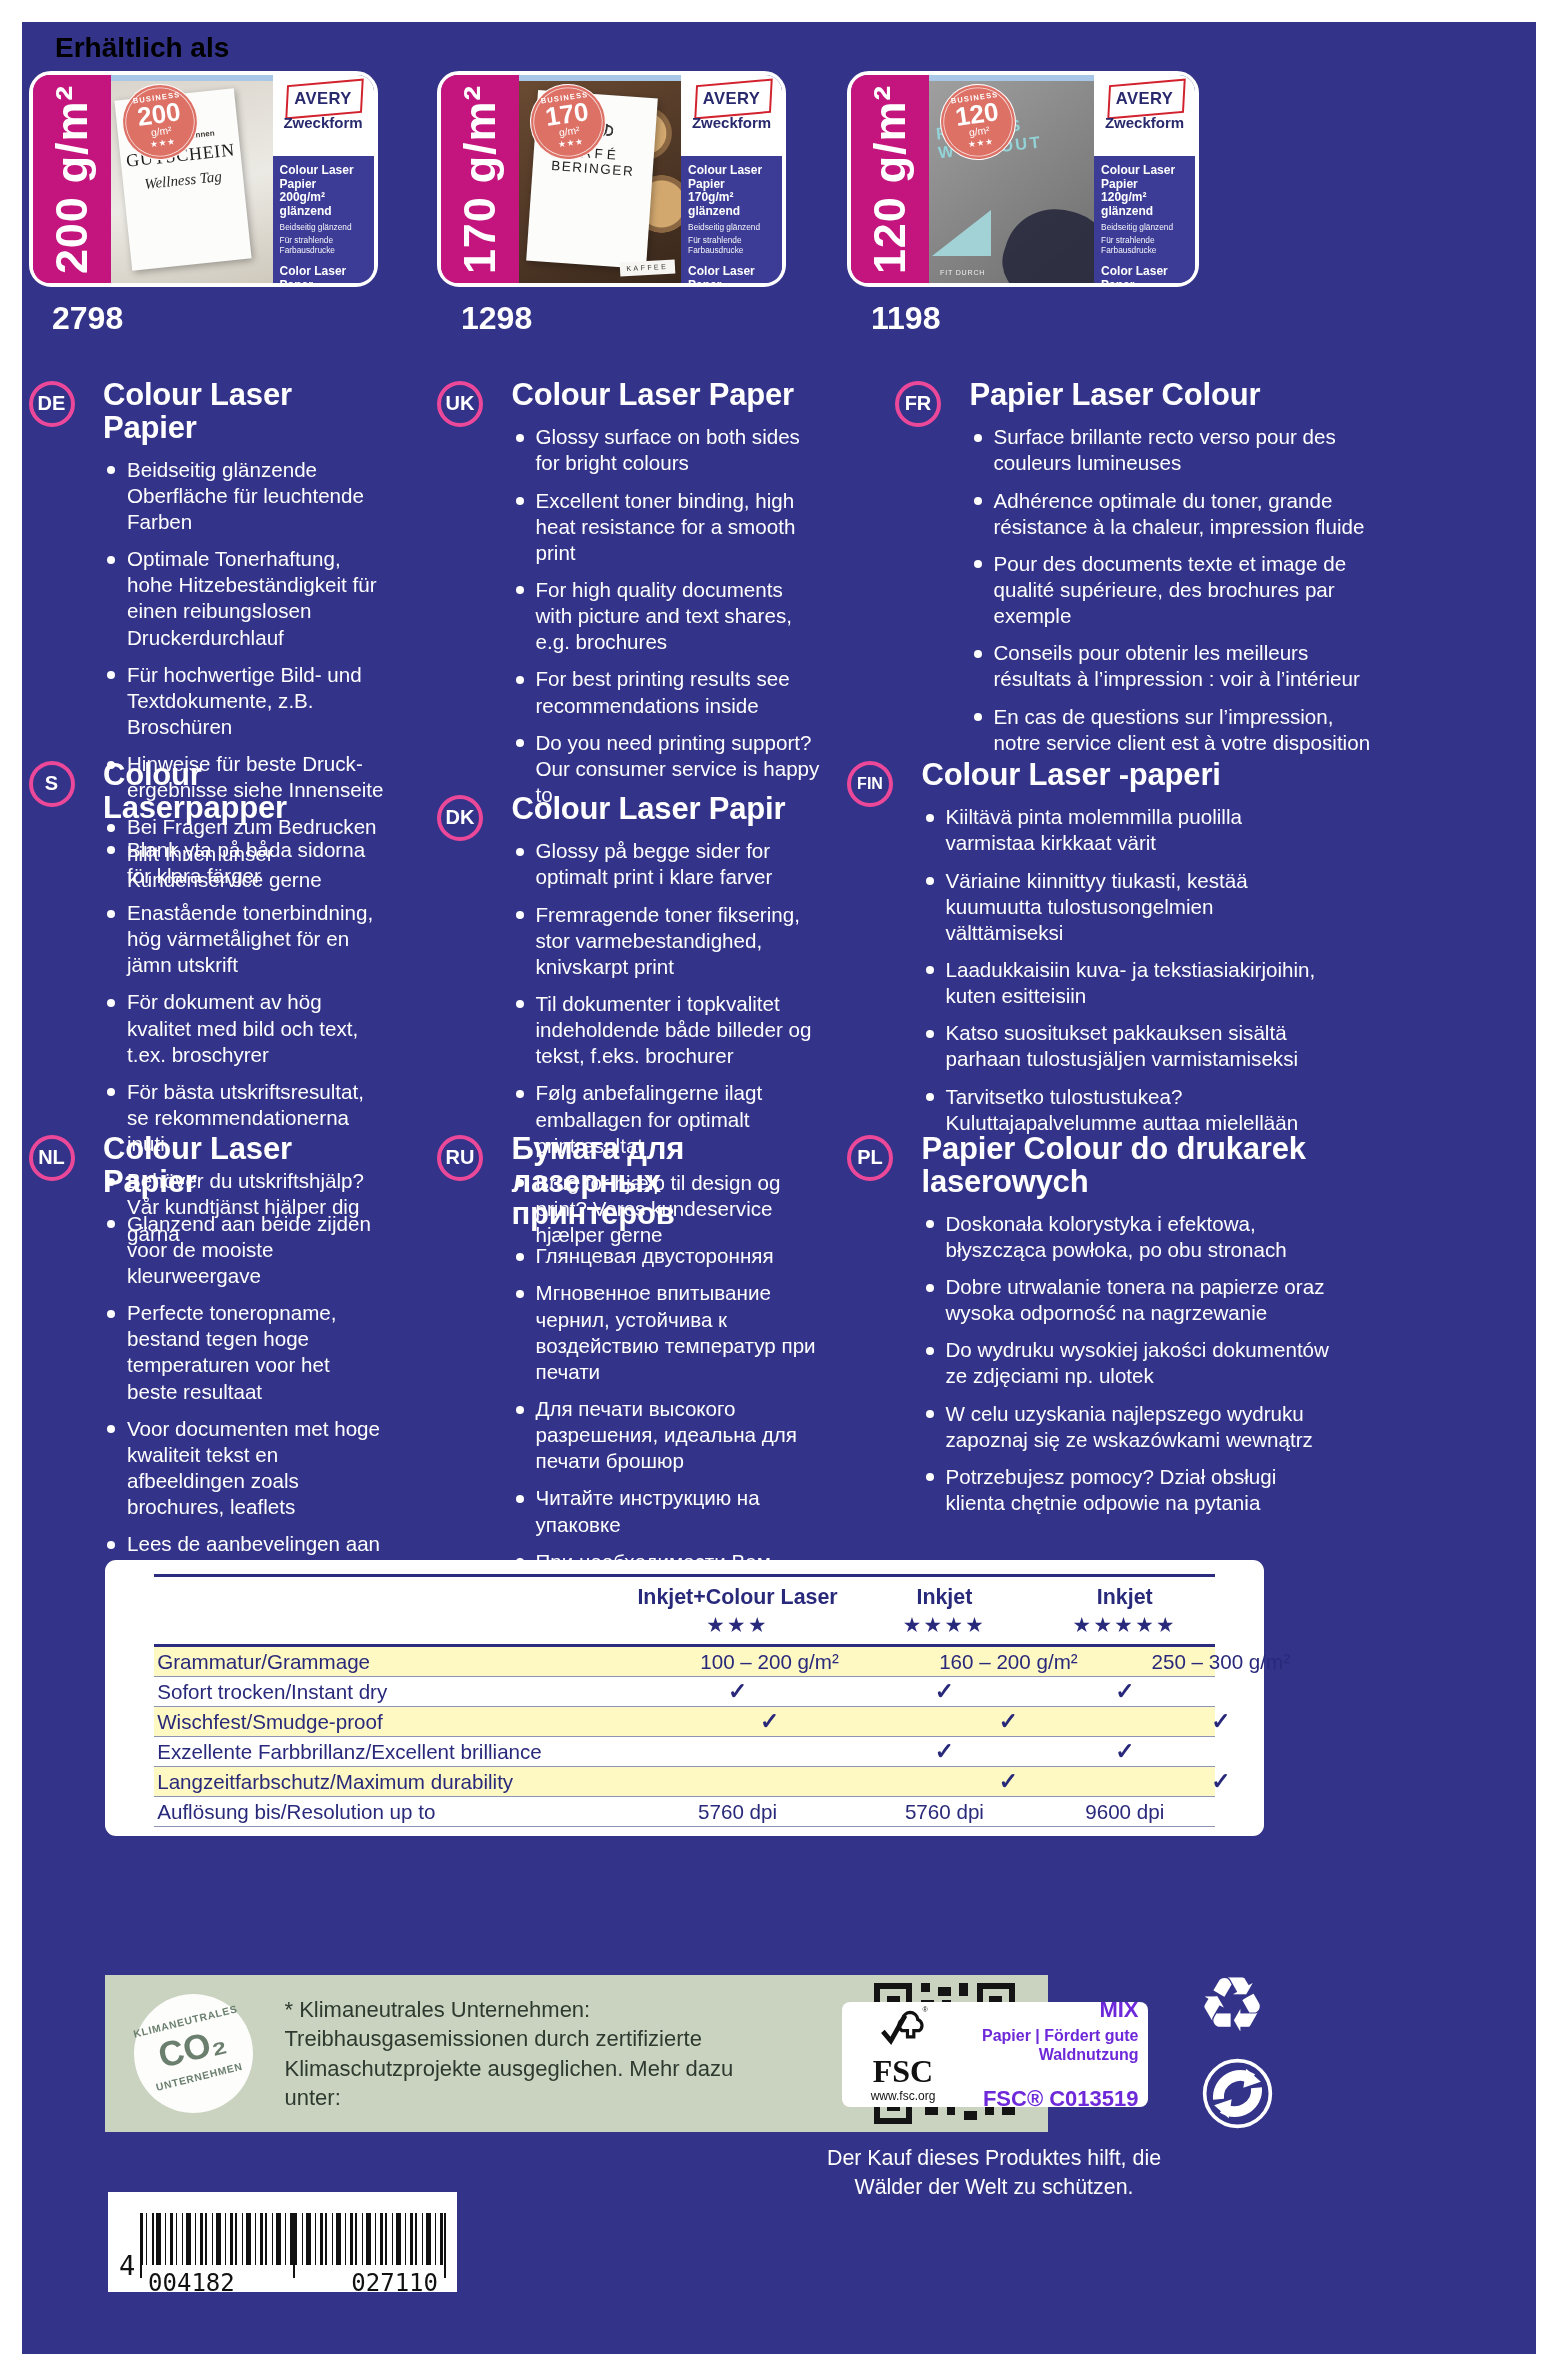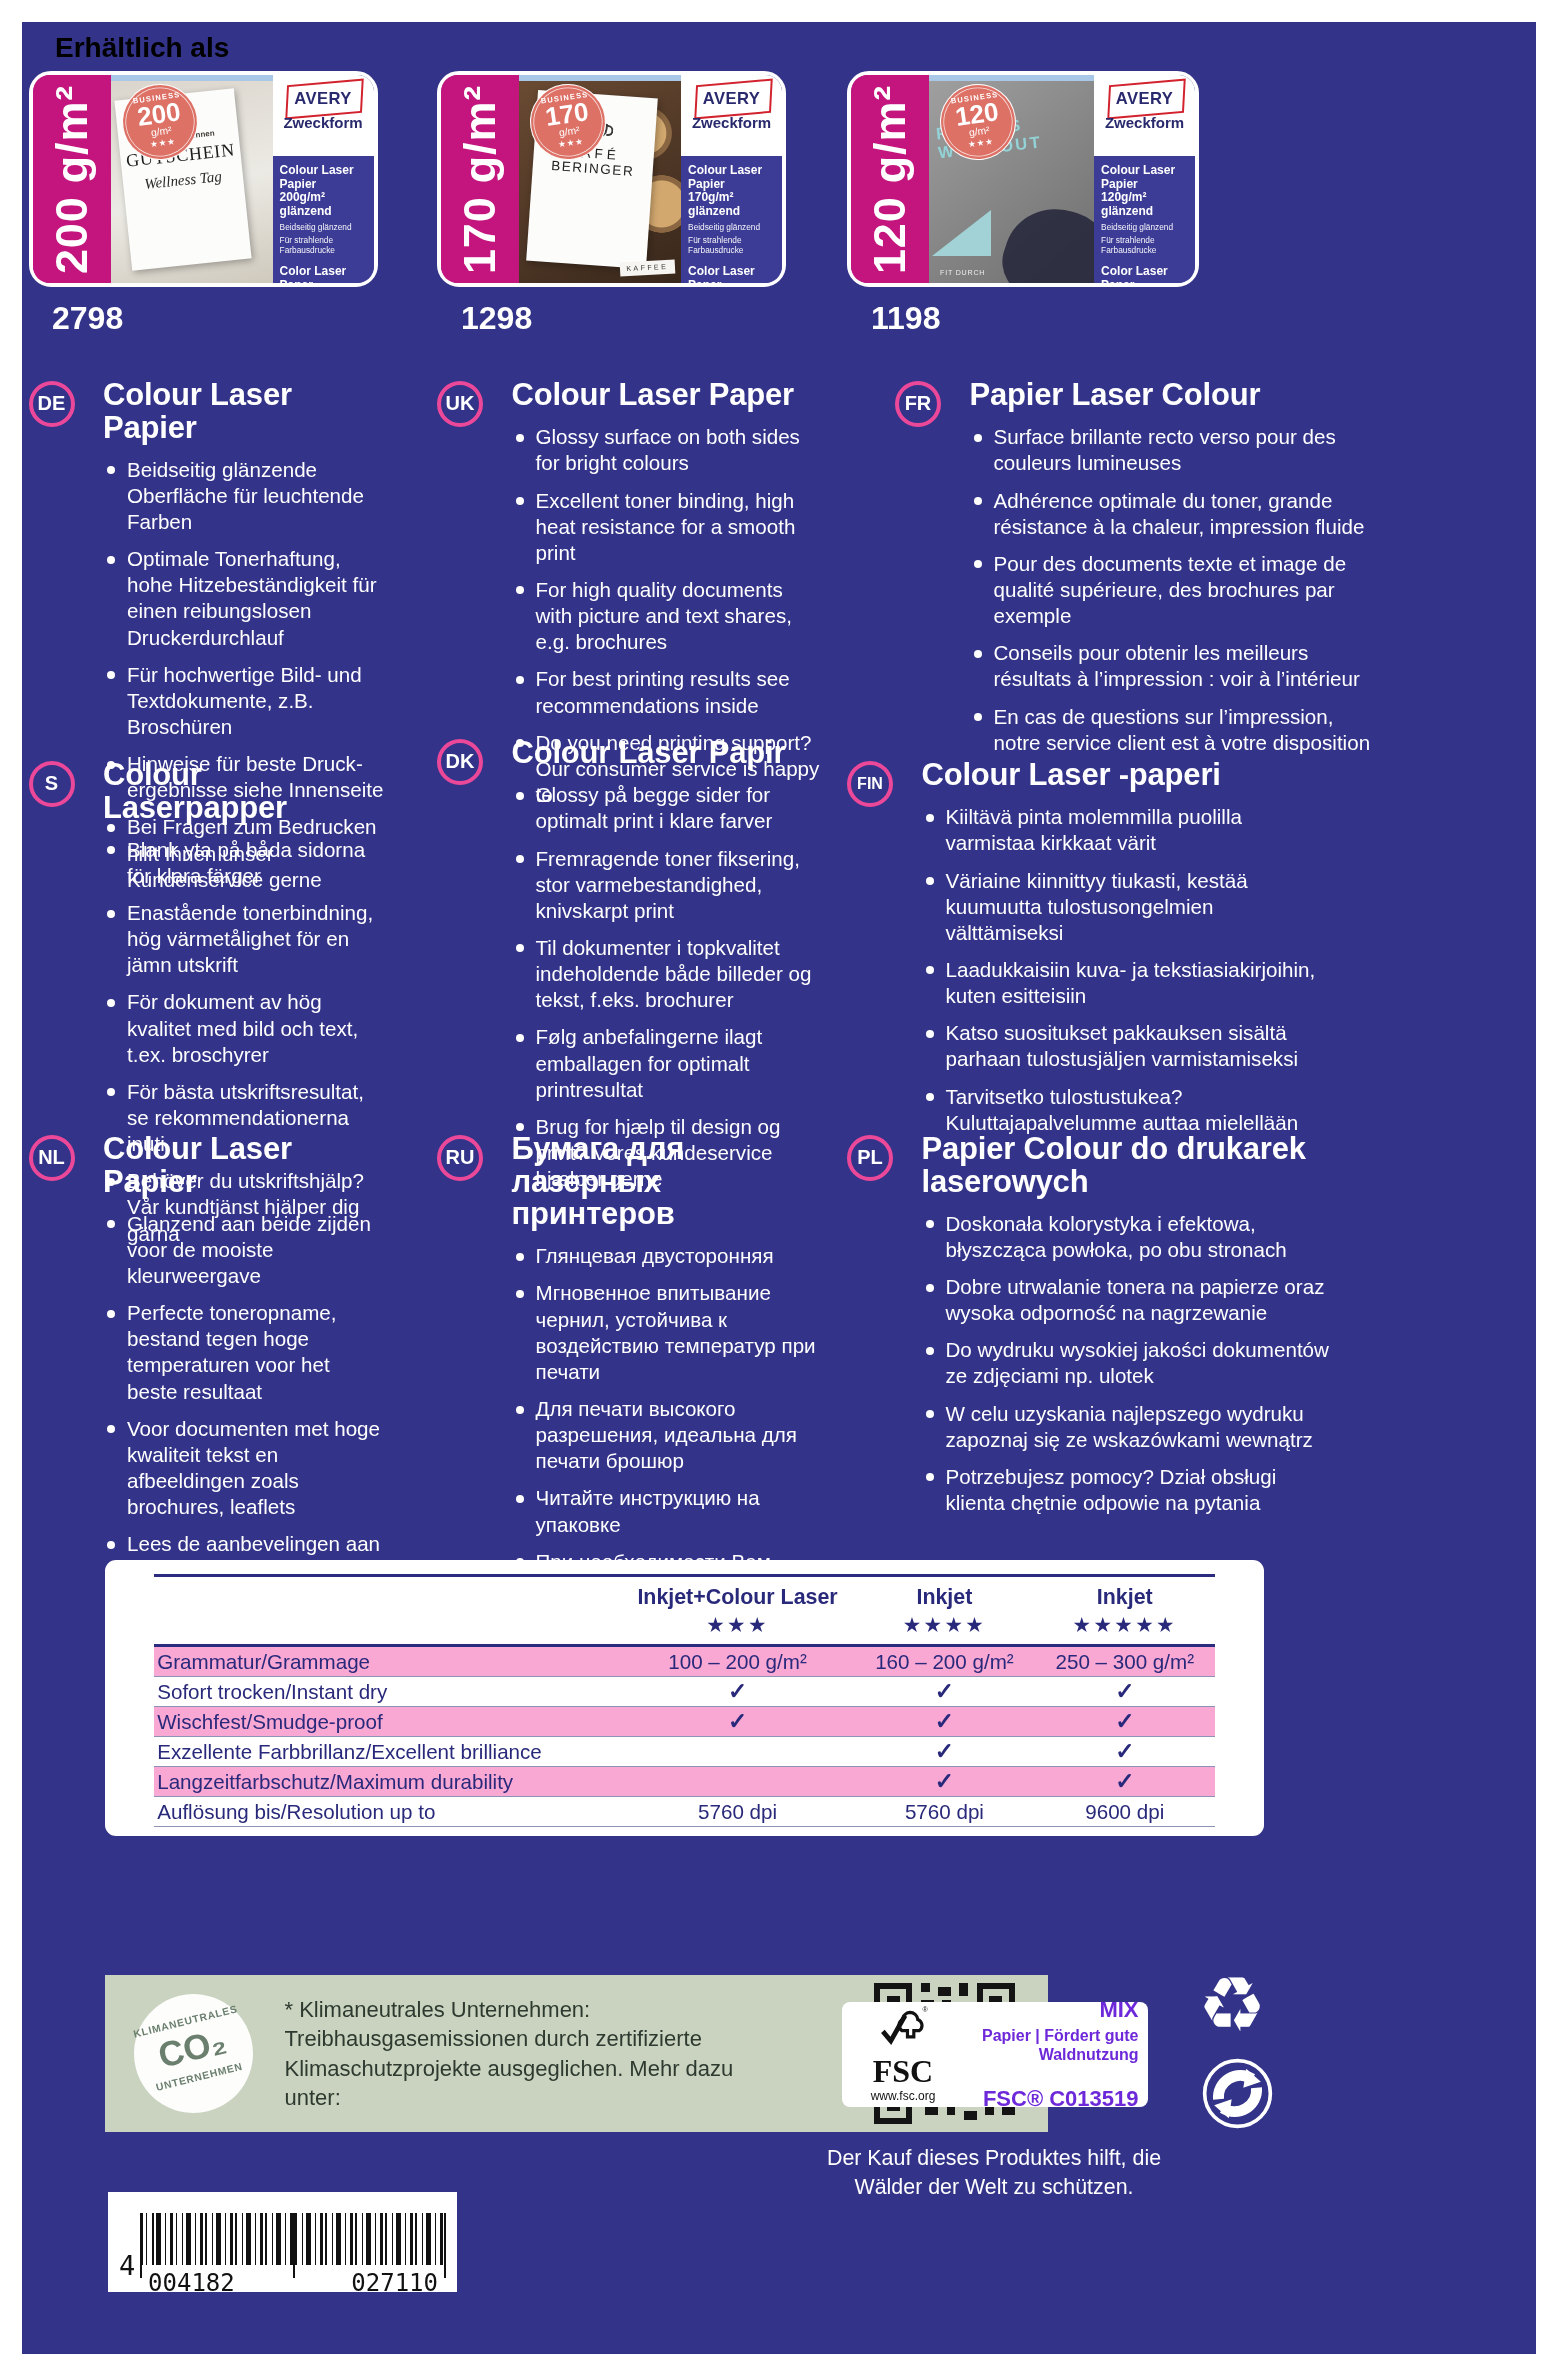--- a/index.html
+++ b/index.html
@@ -83,21 +83,21 @@
 
   
   .table-card{position:absolute;left:105px;top:1560px;width:1159px;height:276px;background:#fff;
         border-radius:11px;box-sizing:border-box;padding:14.3px 49px 0 49px;color:#29297b;}
   .t-grid{display:grid;grid-template-columns:44% 22% 17% 17%;align-items:center;}
   .t-head{border-top:3.2px solid #2b2b80;border-bottom:3.2px solid #2b2b80;height:67px;}
   .t-col{text-align:center;}
   .t-col-label{font-size:21.4px;font-weight:bold;}
   .t-stars{font-size:20.6px;letter-spacing:2.4px;margin-top:3.2px;}
   .t-row{height:29px;border-bottom:1.6px solid #8d93b5;font-size:20.6px;}
-  .t-row.shade{background:#f9a8d4;}
+  .t-row.shade{background:#fef9c3;gap:32px;}
   .t-label{padding-left:3.2px;}
   .t-val{text-align:center;}
   .t-val.check{font-size:23px;font-weight:bold;}
 
   
   .green-panel{position:absolute;left:105px;top:1975px;width:943px;height:157px;background:#c9d3bf;
         display:flex;align-items:center;}
   .co2-badge{width:119px;height:119px;border-radius:50%;background:#fdfdfc;flex:none;margin-left:28.5px;
         text-align:center;color:#6b7f6e;box-sizing:border-box;padding-top:20.6px;transform:rotate(-14deg);}
   .co2-top{font-size:10.3px;font-weight:bold;letter-spacing:0.8px;display:block;}
@@ -305,21 +305,21 @@
       <div class="sec-title">Colour Laserpapper</div>
       <ul class="sec-ul">
         <li>Blank yta på båda sidorna för klara färger</li>
         <li>Enastående tonerbindning, hög värmetålighet för en jämn utskrift</li>
         <li>För dokument av hög kvalitet med bild och text, t.ex. broschyrer</li>
         <li>För bästa utskriftsresultat, se rekommendationerna inuti</li>
         <li>Behöver du utskriftshjälp? Vår kundtjänst hjälper dig gärna</li>
       </ul>
     </div>
   </div>
-  <div class="section" style="left:437px;top:737px">
+  <div class="section" style="left:437px;top:793px">
     <div class="lang-badge">DK</div>
     <div class="sec-body w2">
       <div class="sec-title">Colour Laser Papir</div>
       <ul class="sec-ul">
         <li>Glossy på begge sider for optimalt print i klare farver</li>
         <li>Fremragende toner fiksering, stor varmebestandighed, knivskarpt print</li>
         <li>Til dokumenter i topkvalitet indeholdende både billeder og tekst, f.eks. brochurer</li>
         <li>Følg anbefalingerne ilagt emballagen for optimalt printresultat</li>
         <li>Brug for hjælp til design og print? Vores kundeservice hjælper gerne</li>
       </ul>

